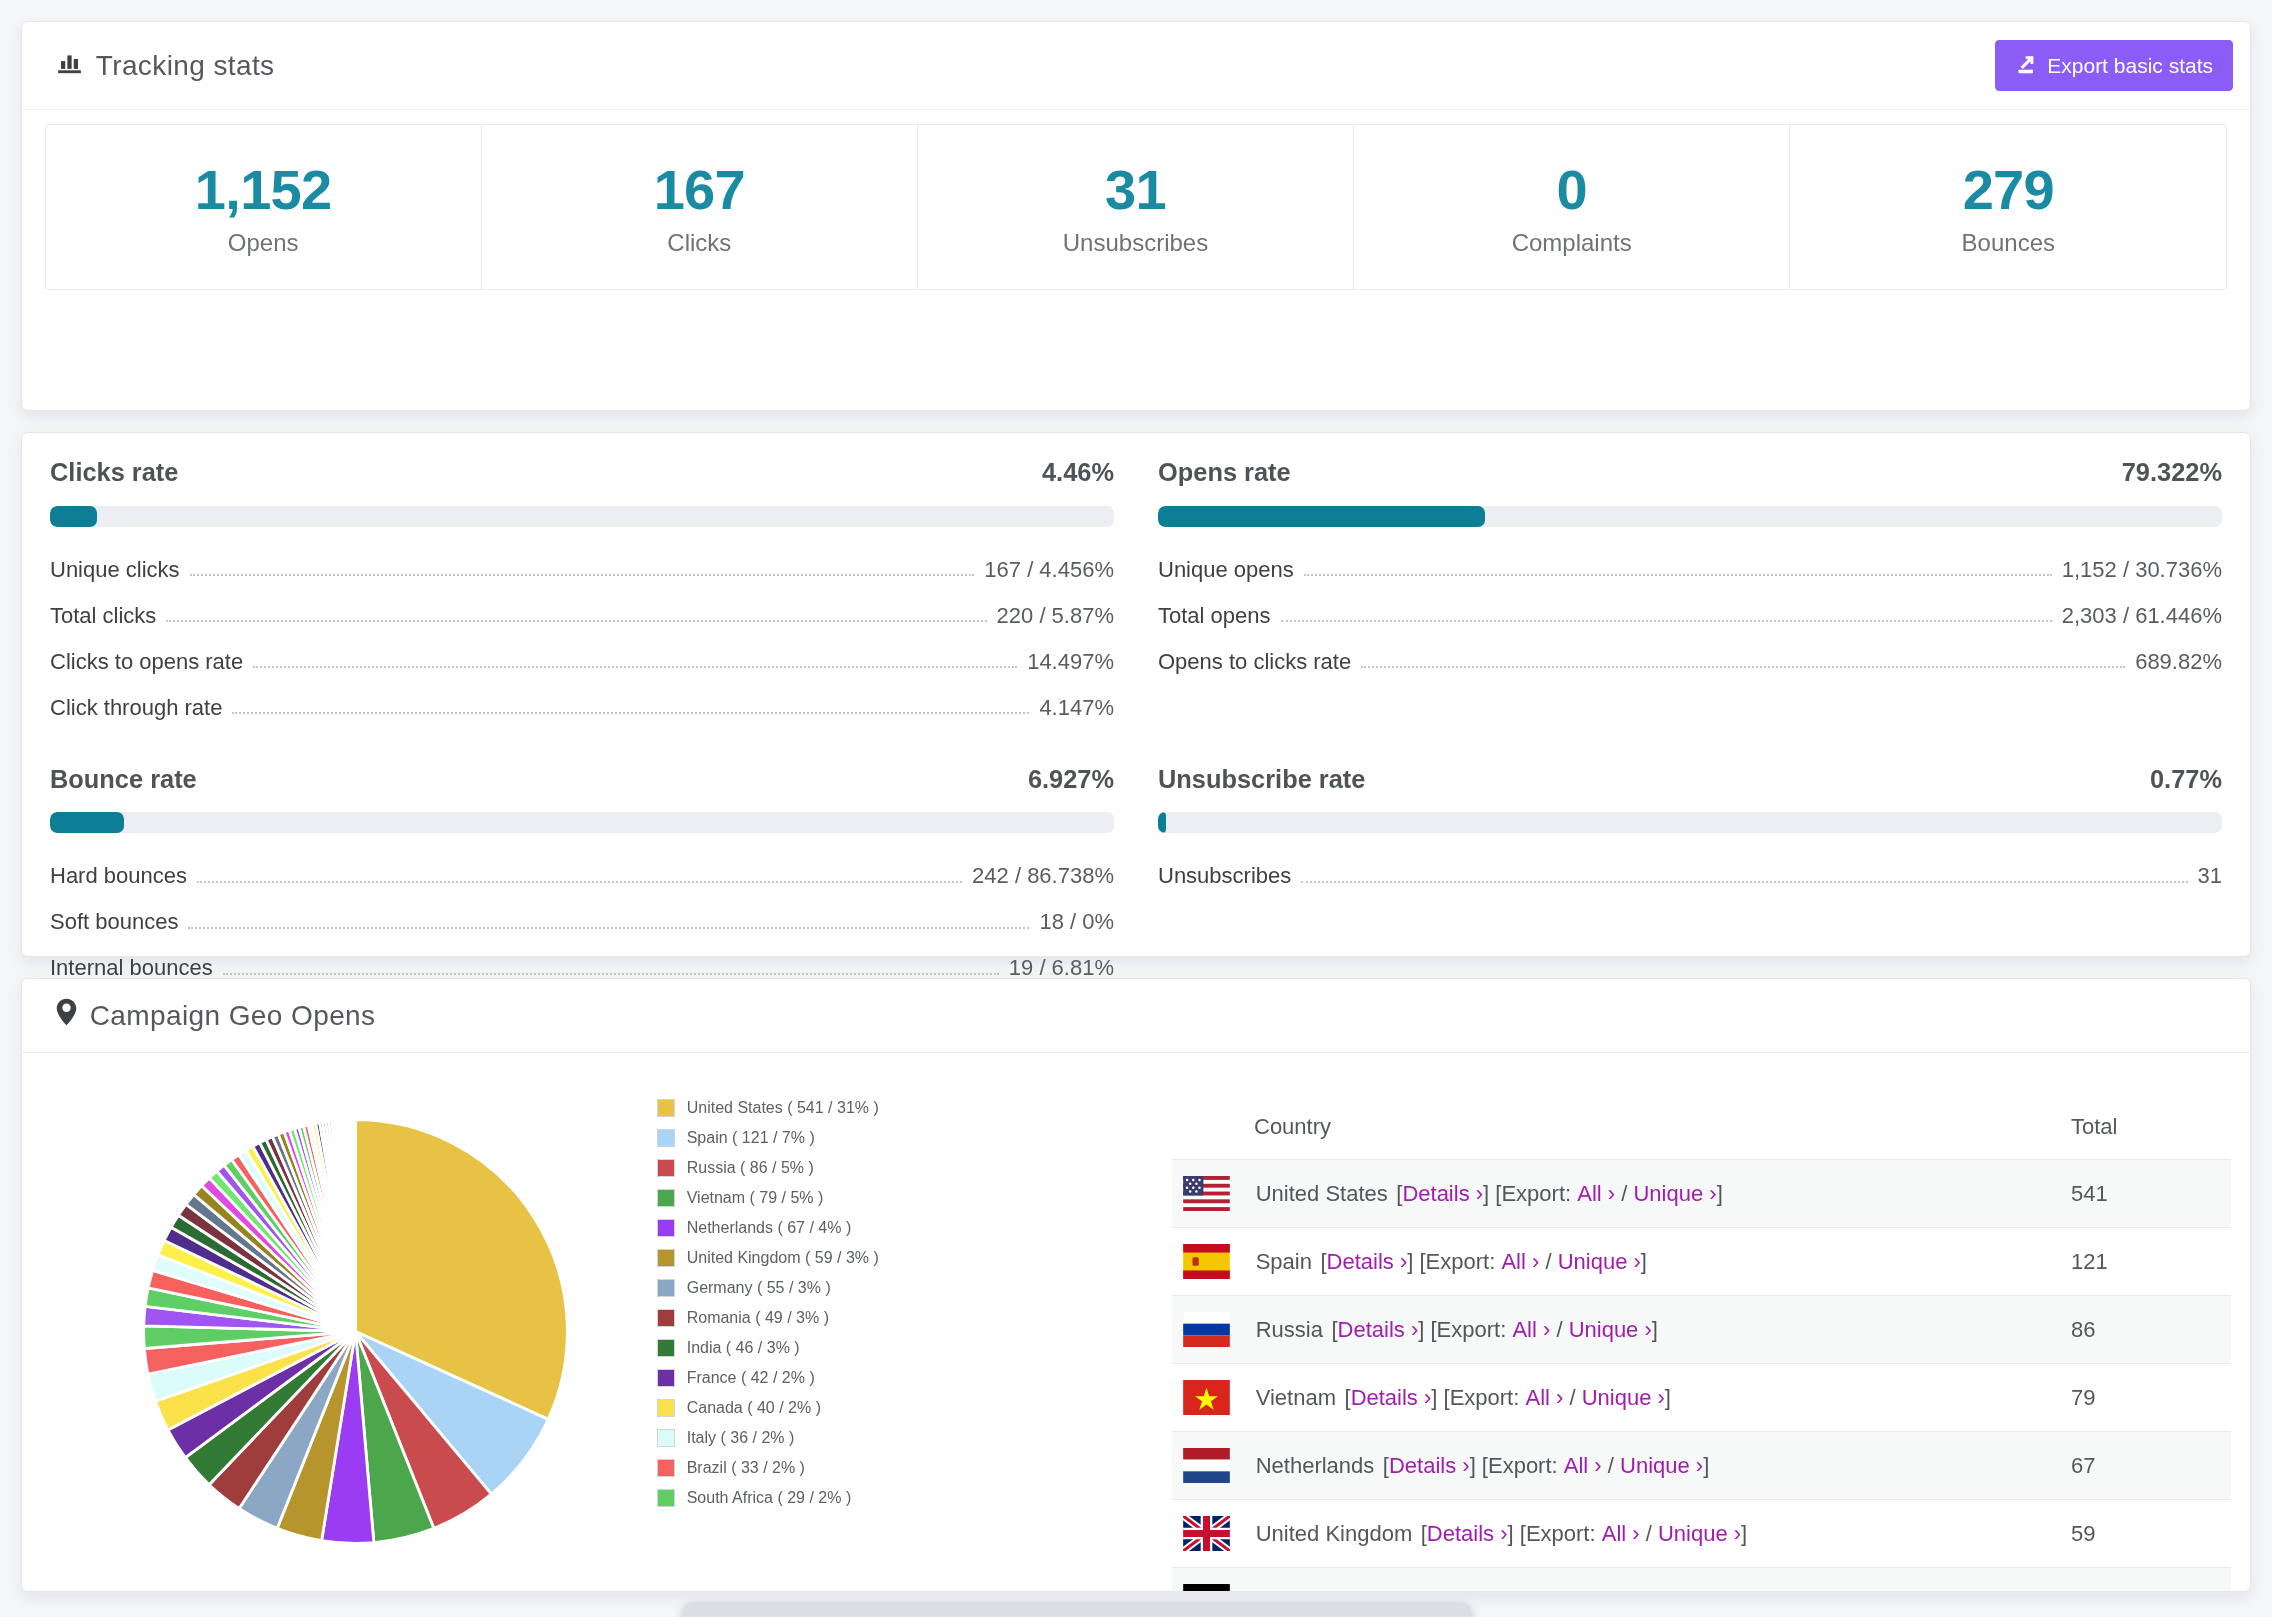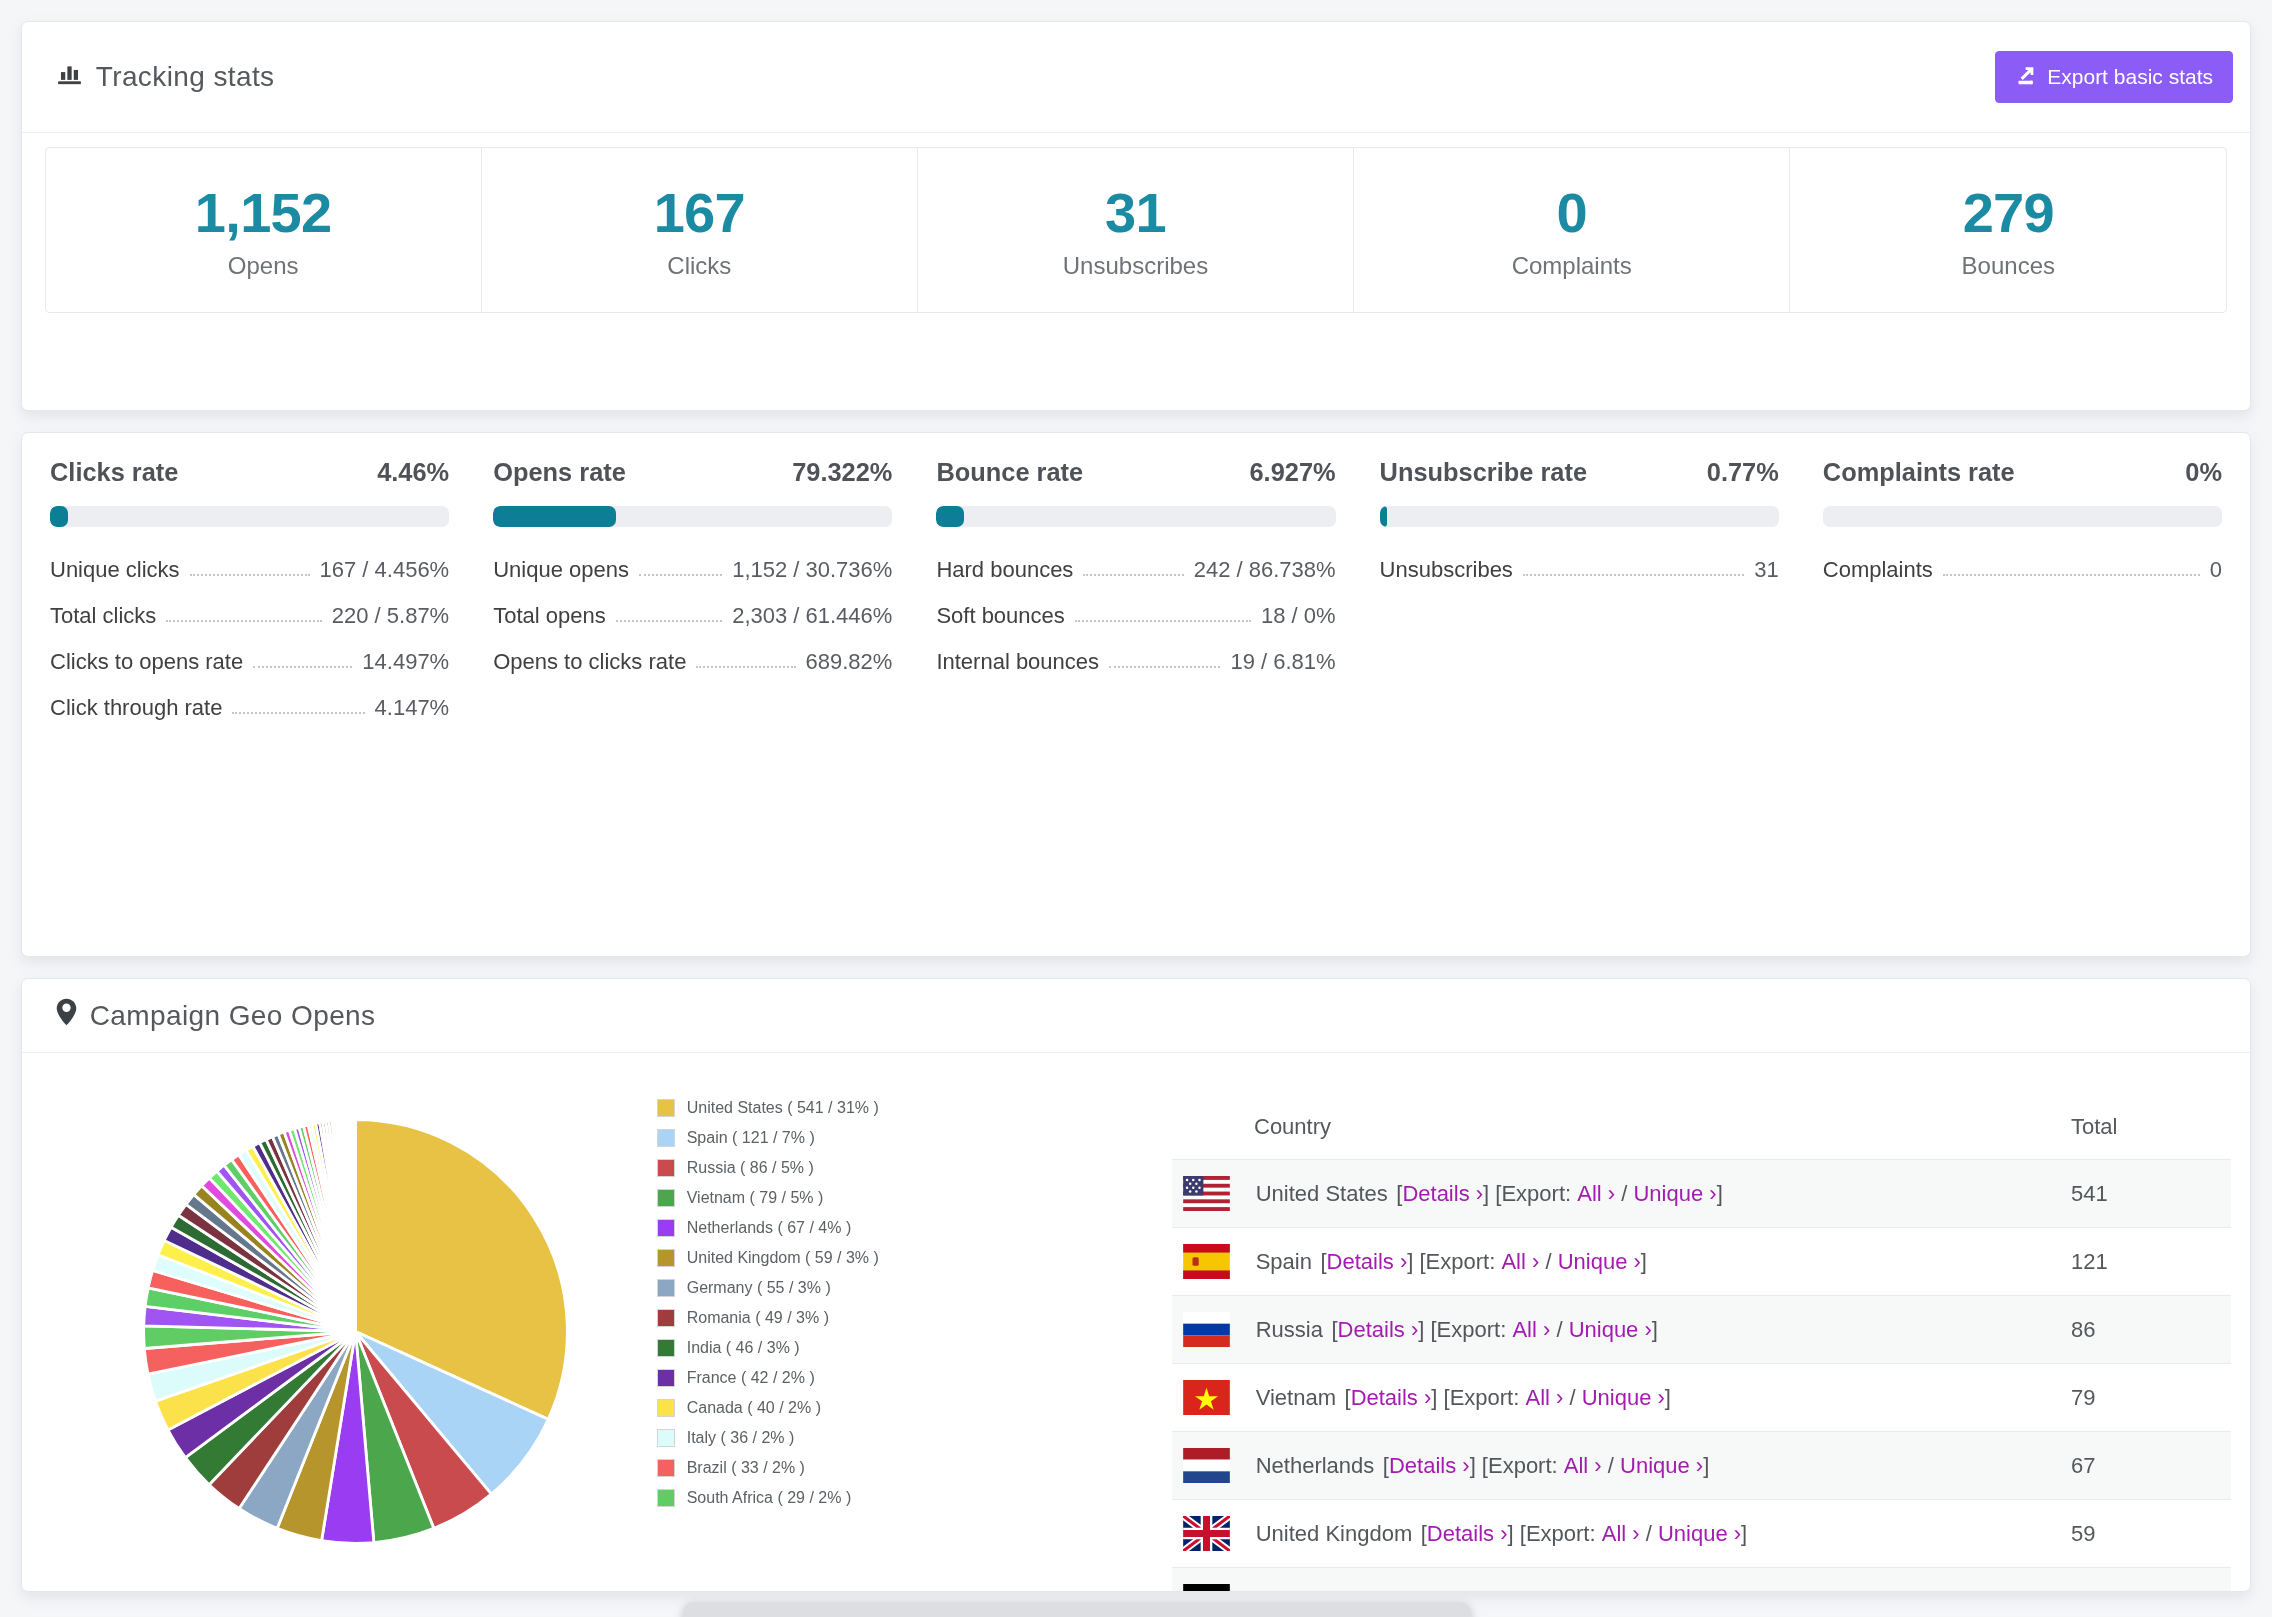--- a/index.html
+++ b/index.html
@@ -3,42 +3,42 @@
 <meta charset="utf-8">
 <style>
   * { margin:0; padding:0; box-sizing:border-box; }
   html,body { width:2273px; height:1618px; overflow:hidden;
     font-family:"Liberation Sans", sans-serif; background:#f5f6f8; color:#54585c; }
   .page { position:relative; width:2273px; height:1618px; }
 
   .card { position:absolute; left:21px; width:2230px; background:#fff;
     border:0.7px solid #e5e8eb; border-radius:7px;
     box-shadow:0 5.6px 12.7px rgba(120,130,150,.14); }
-  .card-header { display:flex; align-items:center; height:111px;
+  .card-header { display:flex; align-items:center; height:88px;
     padding:0 17px 0 34px; border-bottom:0.7px solid #eceef0; }
   .card-title { display:flex; align-items:center; gap:12.7px; font-size:28px;
     color:#55585c; letter-spacing:0.4px; }
   .card-title svg { flex:0 0 auto; }
 
   
   #card-tracking { top:21px; height:390px; }
   .export-btn { margin-left:auto; display:flex; align-items:center; gap:10px;
     background:#8b5cf6; color:#fff; border:none; border-radius:4.2px;
     font-size:21px; padding:12px 20px; cursor:pointer; font-family:inherit; }
   .summary-box { margin:14px 22.6px 0 22.6px; border:0.7px solid #e7e9ec; border-radius:4.2px;
     display:grid; grid-template-columns:repeat(5,1fr); height:166px; }
   .summary-cell { display:flex; flex-direction:column; align-items:center;
     justify-content:center; border-right:0.7px solid #e7e9ec; }
   .summary-cell:last-child { border-right:none; }
   .summary-value { font-size:56px; font-weight:bold; color:#1a8ba2; letter-spacing:-0.7px; }
   .summary-label { font-size:24px; color:#6e7377; margin-top:7px; }
 
   
   #card-rates { top:432px; height:525px; padding:25.4px 28px 0 28px; }
-  .rates-grid { display:grid; grid-template-columns:repeat(5,1fr); column-gap:44px; }
+  .rates-grid { display:grid; grid-template-columns:repeat(2,1fr); column-gap:44px; }
   .rate-card { margin-bottom:34px; }
   .rate-head { display:flex; justify-content:space-between; align-items:baseline; }
   .rate-title,.rate-value { font-size:25.4px; font-weight:bold; color:#4f5357; }
   .progress { margin-top:18.4px; height:21px; background:#eceef1; border-radius:7px;
     overflow:hidden; }
   .bar-fill { height:100%; background:#0c7f97; border-radius:7px; min-width:0; }
   .rate-rows { margin-top:20px; }
   .rate-row { display:flex; align-items:flex-end; padding:10px 0; }
   .rate-row .rl { font-size:22px; color:#404040; white-space:nowrap; }
   .rate-row .dots { flex:1; border-bottom:2.1px dotted #c3c6c9; margin:0 10px 6.4px; }

